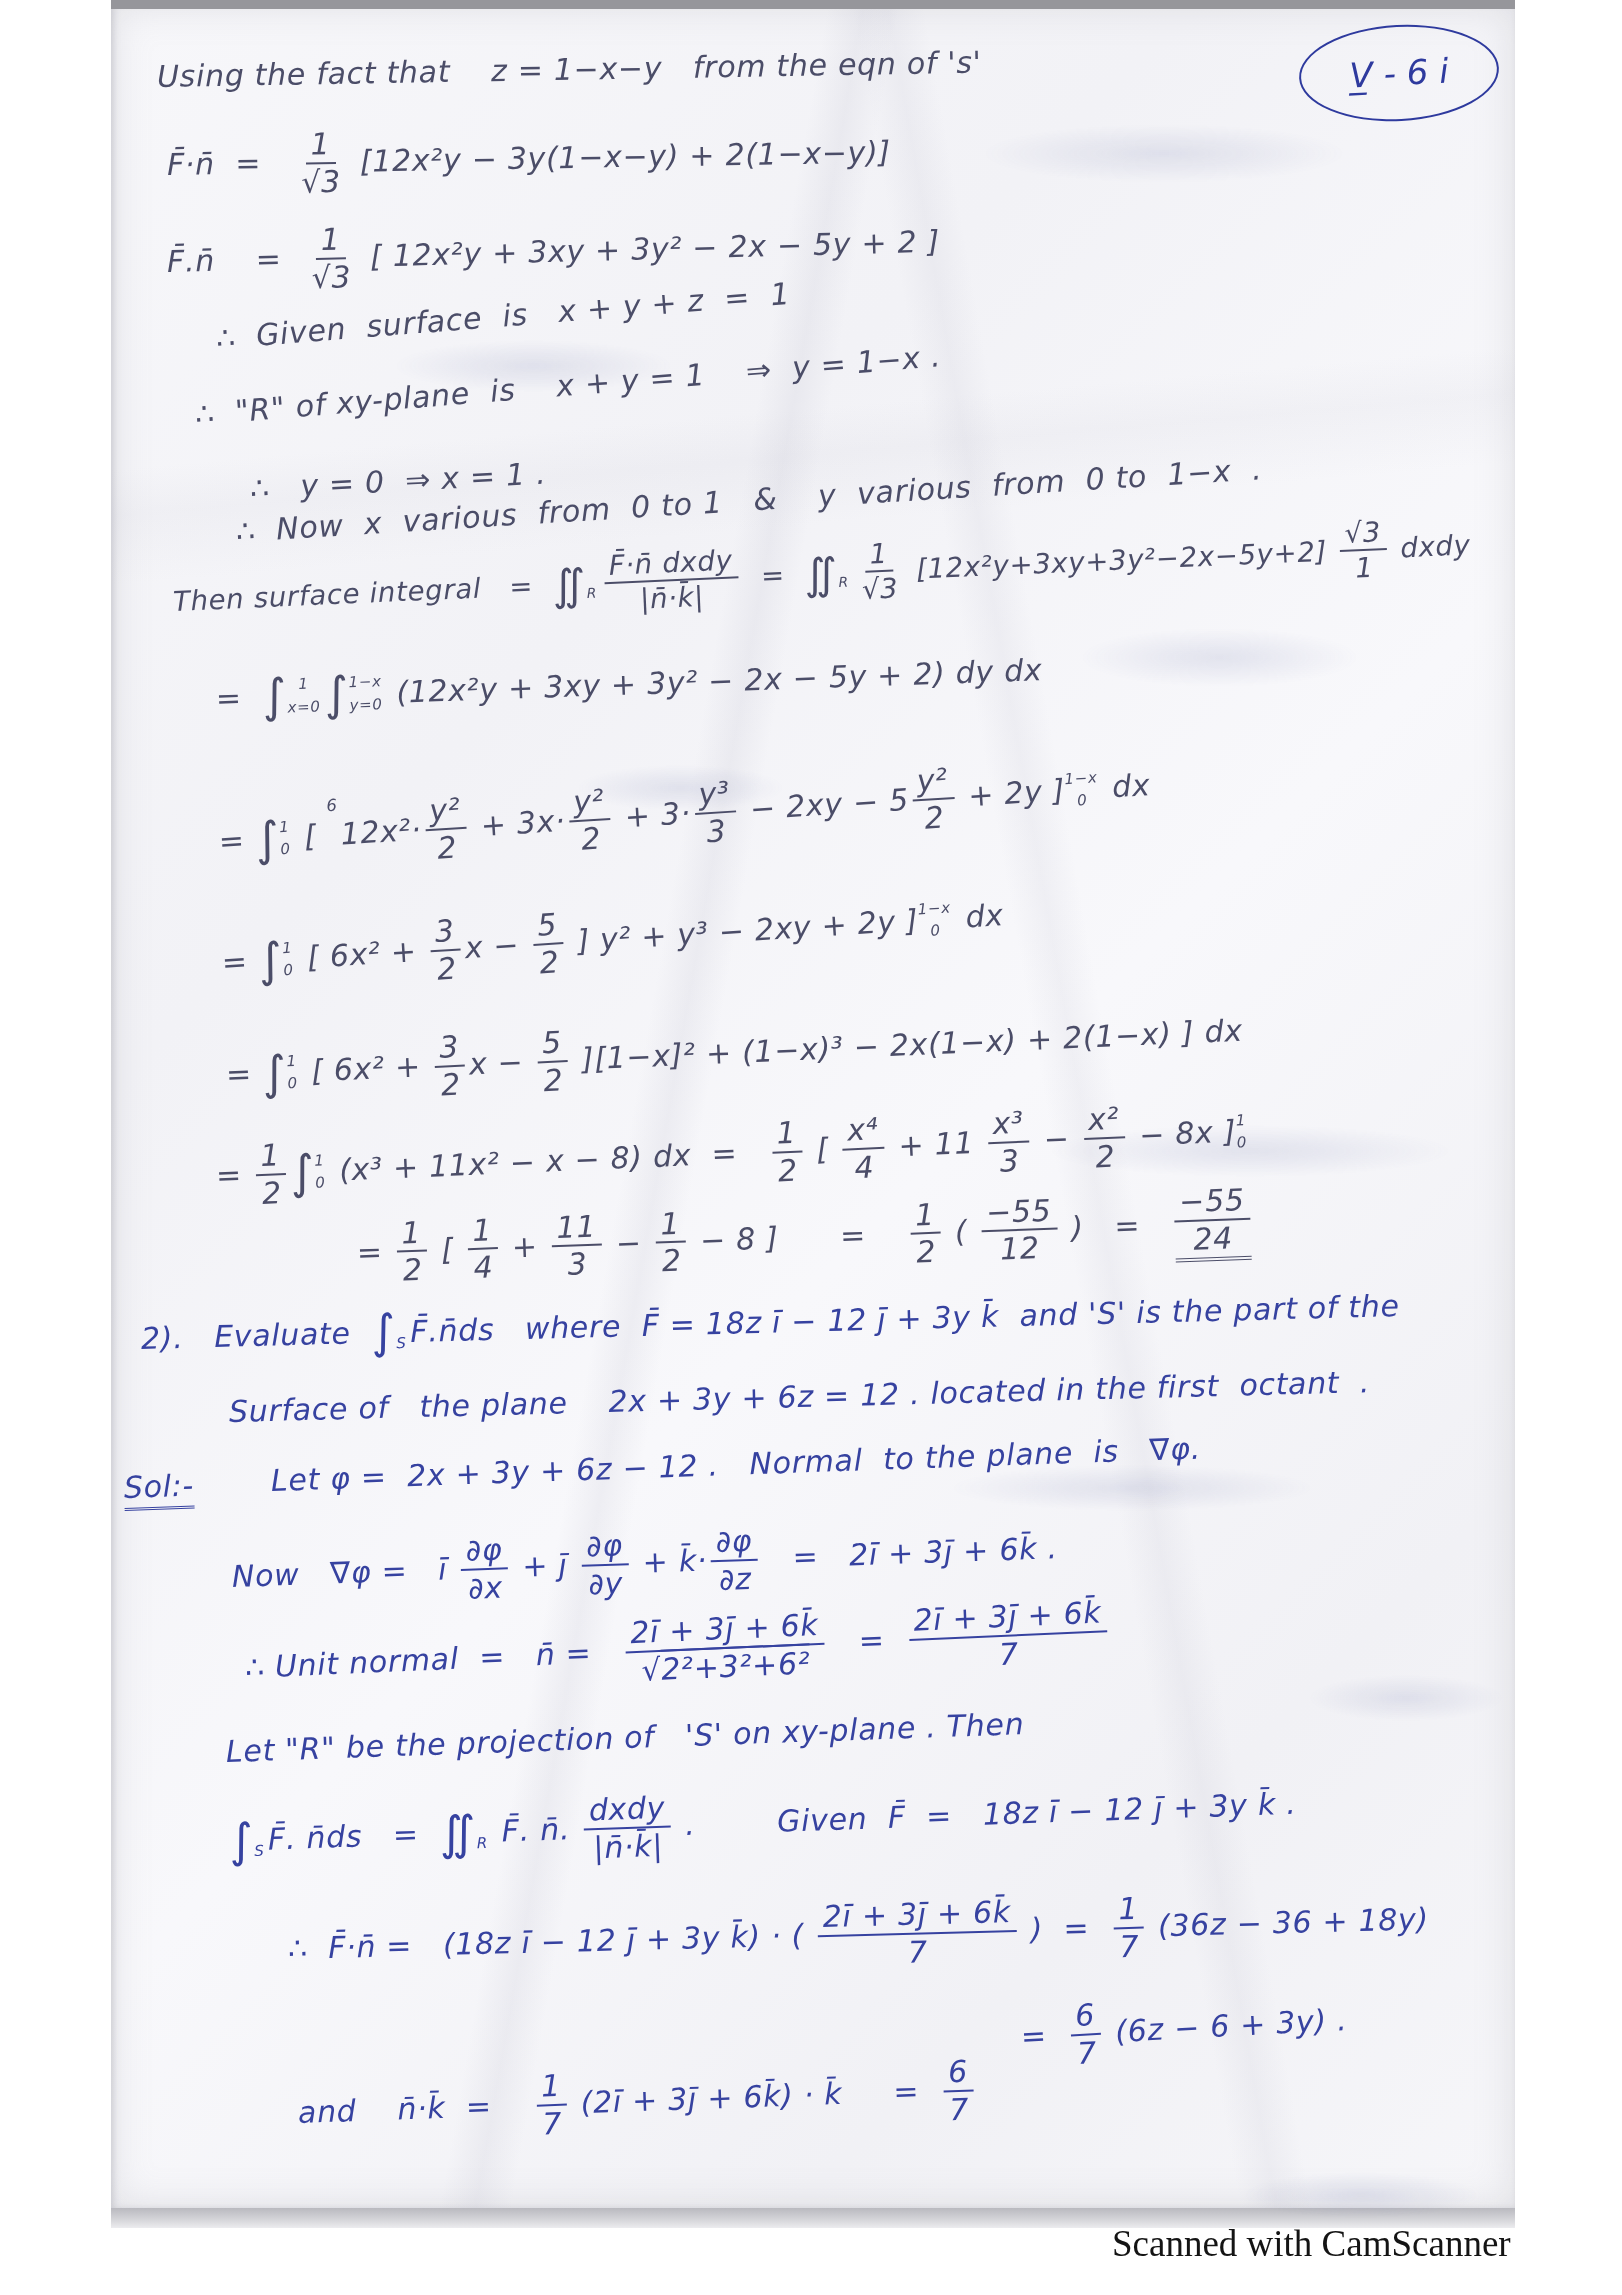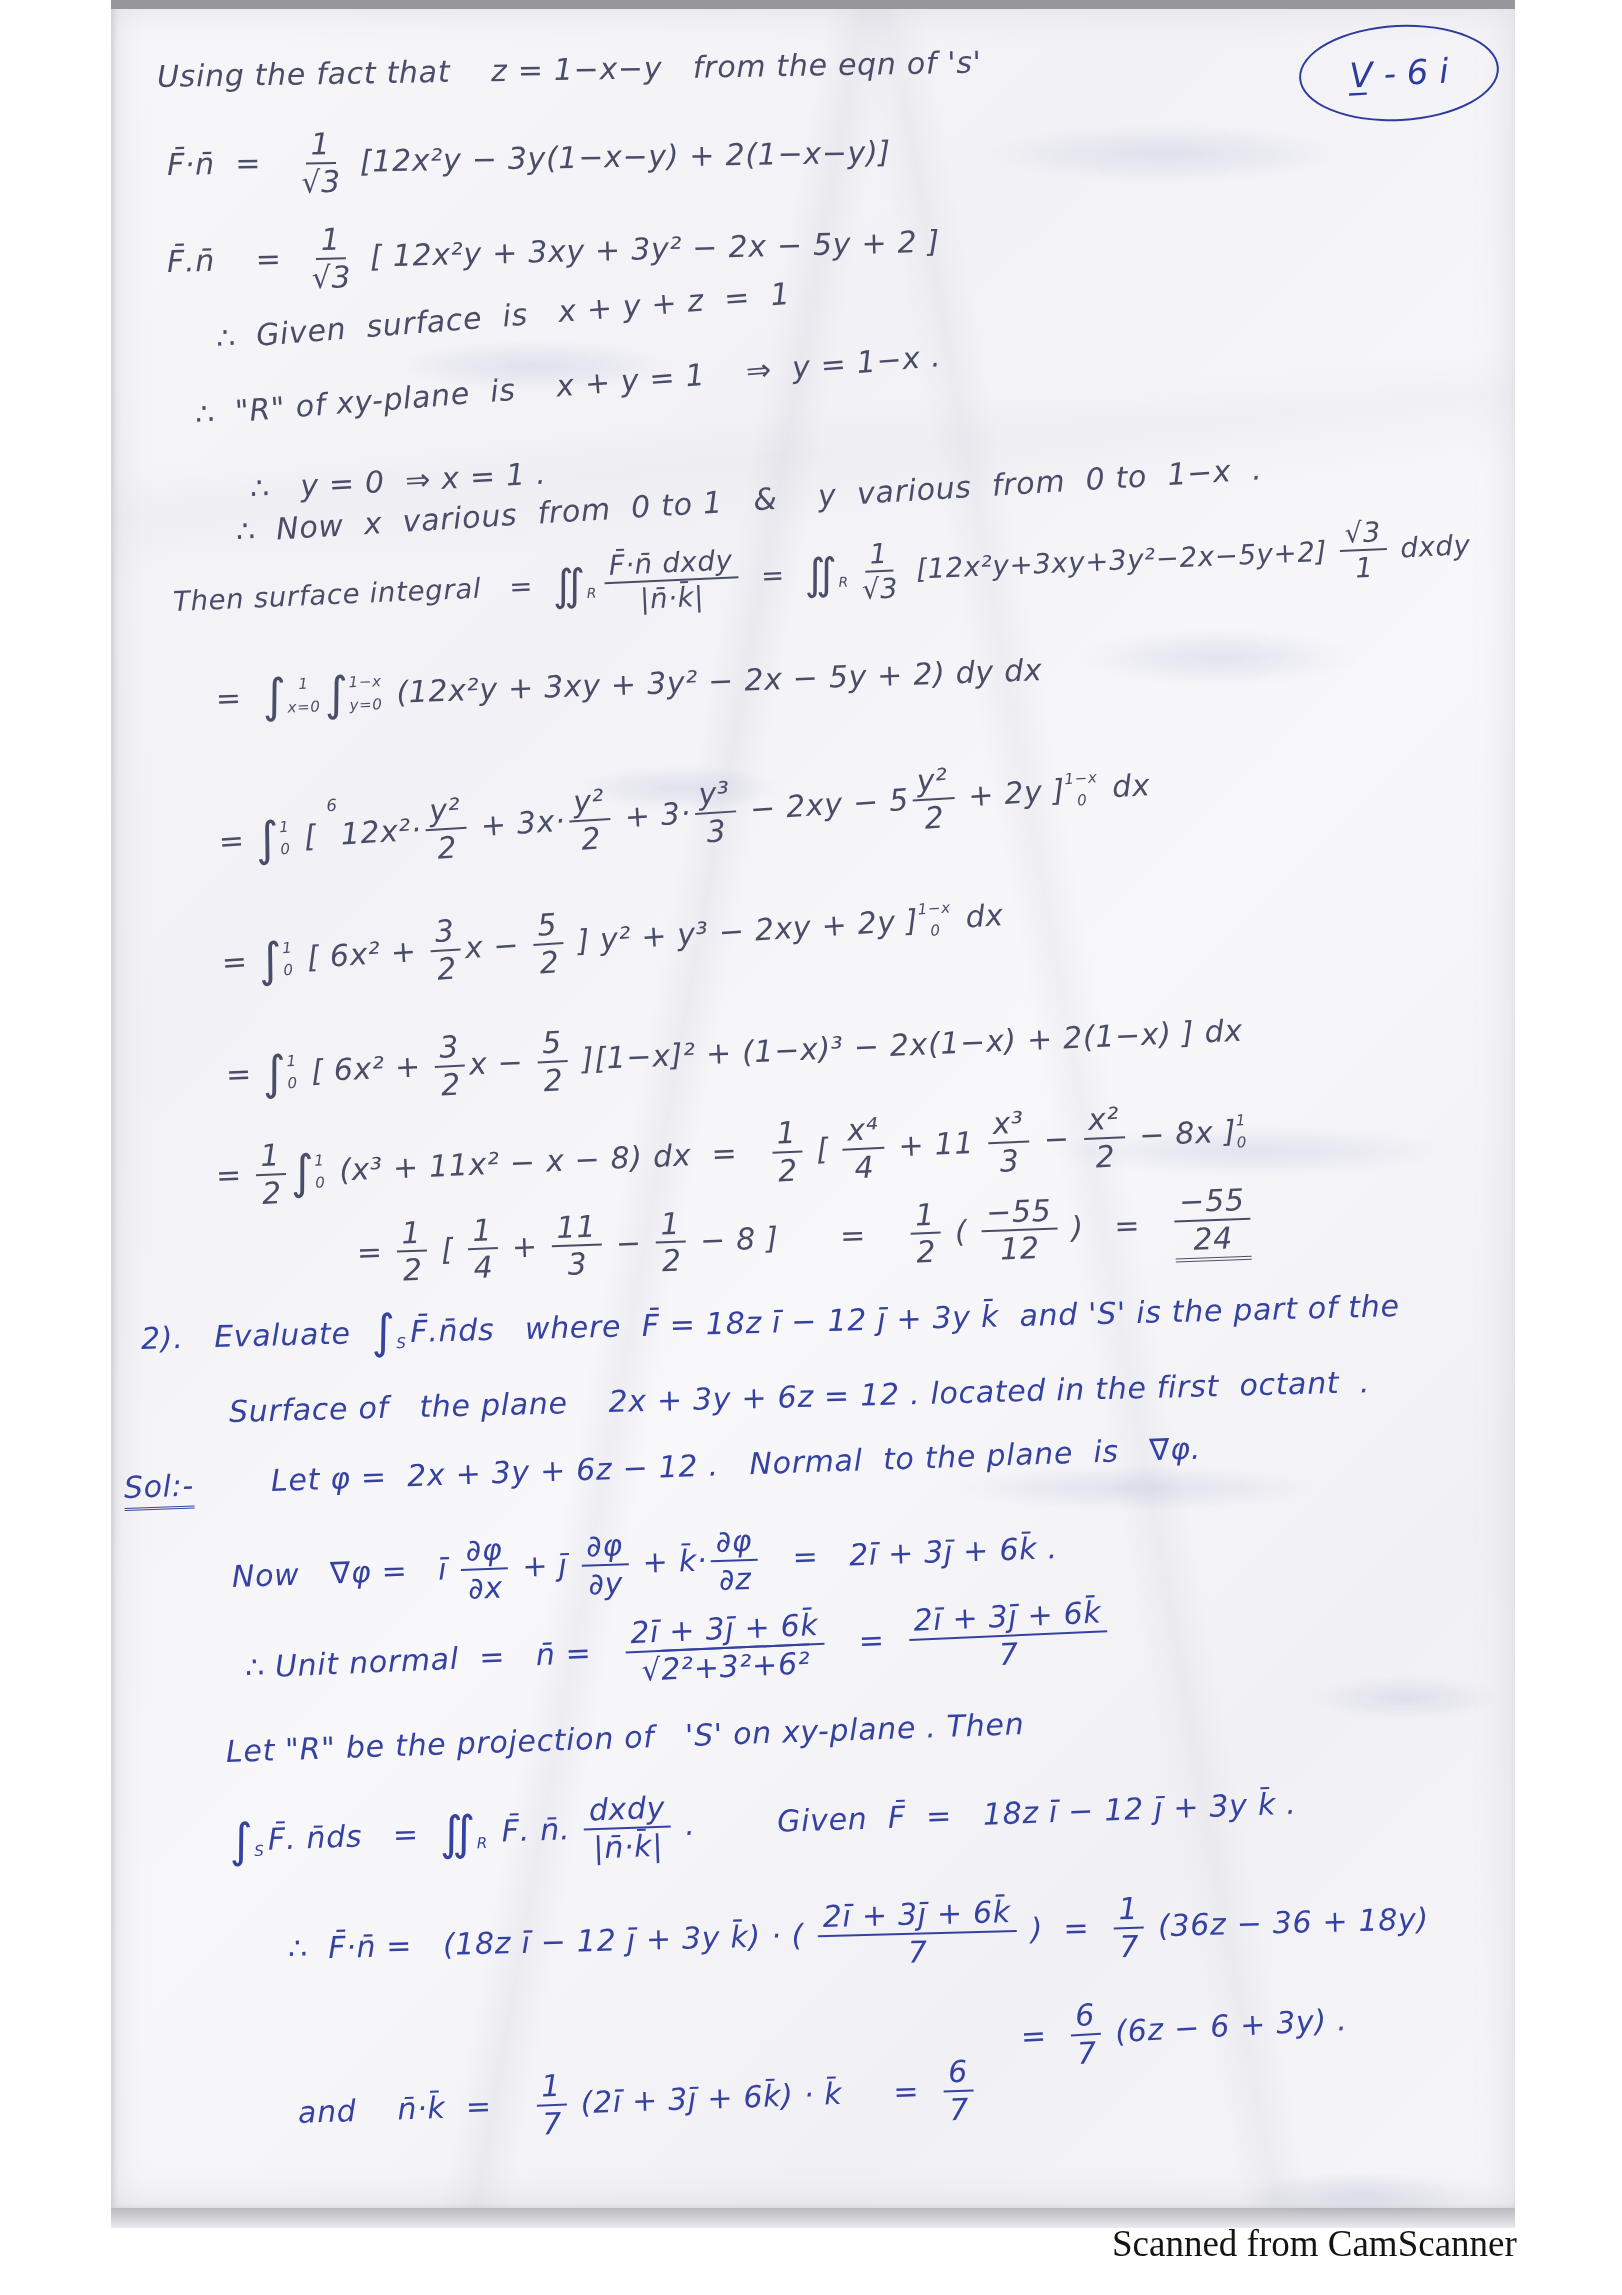--- a/index.html
+++ b/index.html
@@ -94,14 +94,14 @@
     <div class="line" style="left: 271px; top: 1464px; font-size: 30px; color: rgb(54, 66, 160); transform: rotate(-2deg);"><span>Let φ =  2x + 3y + 6z − 12 .   Normal  to the plane  is   ∇φ.</span></div>
     <div class="line" style="left: 232px; top: 1543px; font-size: 30px; color: rgb(54, 66, 160); transform: rotate(-2deg);"><span>Now   ∇φ =   ī </span><span class="fr"><span class="nu">∂φ</span><span class="de">∂x</span></span><span> + j̄ </span><span class="fr"><span class="nu">∂φ</span><span class="de">∂y</span></span><span> + k̄·</span><span class="fr"><span class="nu">∂φ</span><span class="de">∂z</span></span><span>   =   2ī + 3j̄ + 6k̄ .</span></div>
     <div class="line" style="left: 245px; top: 1634px; font-size: 30px; color: rgb(54, 66, 160); transform: rotate(-2.5deg);"><span>∴ Unit normal  =   n̄ =   </span><span class="fr"><span class="nu">2ī + 3j̄ + 6k̄</span><span class="de sq-r"><span>√</span><span class="bar">2²+3²+6²</span></span></span><span>   =  </span><span class="fr"><span class="nu">2ī + 3j̄ + 6k̄</span><span class="de">7</span></span></div>
     <div class="line" style="left: 226px; top: 1735px; font-size: 30px; color: rgb(54, 66, 160); transform: rotate(-2deg);"><span>Let "R" be the projection of   'S' on xy-plane . Then</span></div>
     <div class="line" style="left: 229px; top: 1807px; font-size: 30px; color: rgb(54, 66, 160); transform: rotate(-2deg);"><span class="big">∫</span><span class="lm"><span></span><span>S</span></span><span>F̄. n̄ds   =  </span><span class="big">∬</span><span class="lm"><span></span><span>R</span></span><span> F̄. n̄. </span><span class="fr"><span class="nu">dxdy</span><span class="de">|n̄·k̄|</span></span><span> .        Given  F̄  =   18z ī − 12 j̄ + 3y k̄ .</span></div>
     <div class="line" style="left: 288px; top: 1915px; font-size: 30px; color: rgb(54, 66, 160); transform: rotate(-1.5deg);"><span>∴  F̄·n̄ =   (18z ī − 12 j̄ + 3y k̄) · ( </span><span class="fr"><span class="nu">2ī + 3j̄ + 6k̄</span><span class="de">7</span></span><span> )  =  </span><span class="fr"><span class="nu">1</span><span class="de">7</span></span><span> (36z − 36 + 18y)</span></div>
     <div class="line" style="left: 1021px; top: 2003px; font-size: 30px; color: rgb(54, 66, 160); transform: rotate(-3deg);"><span>=  </span><span class="fr"><span class="nu">6</span><span class="de">7</span></span><span> (6z − 6 + 3y) .</span></div>
     <div class="line" style="left: 298px; top: 2079px; font-size: 30px; color: rgb(54, 66, 160); transform: rotate(-2deg);"><span>and    n̄·k̄  =    </span><span class="fr"><span class="nu">1</span><span class="de">7</span></span><span> (2ī + 3j̄ + 6k̄) · k̄     =  </span><span class="fr"><span class="nu">6</span><span class="de">7</span></span></div>
   </div>
 
-<div class="watermark">Scanned from CamScanner</div>
+<div class="watermark">Scanned with CamScanner</div>
 
 
 </body></html>

